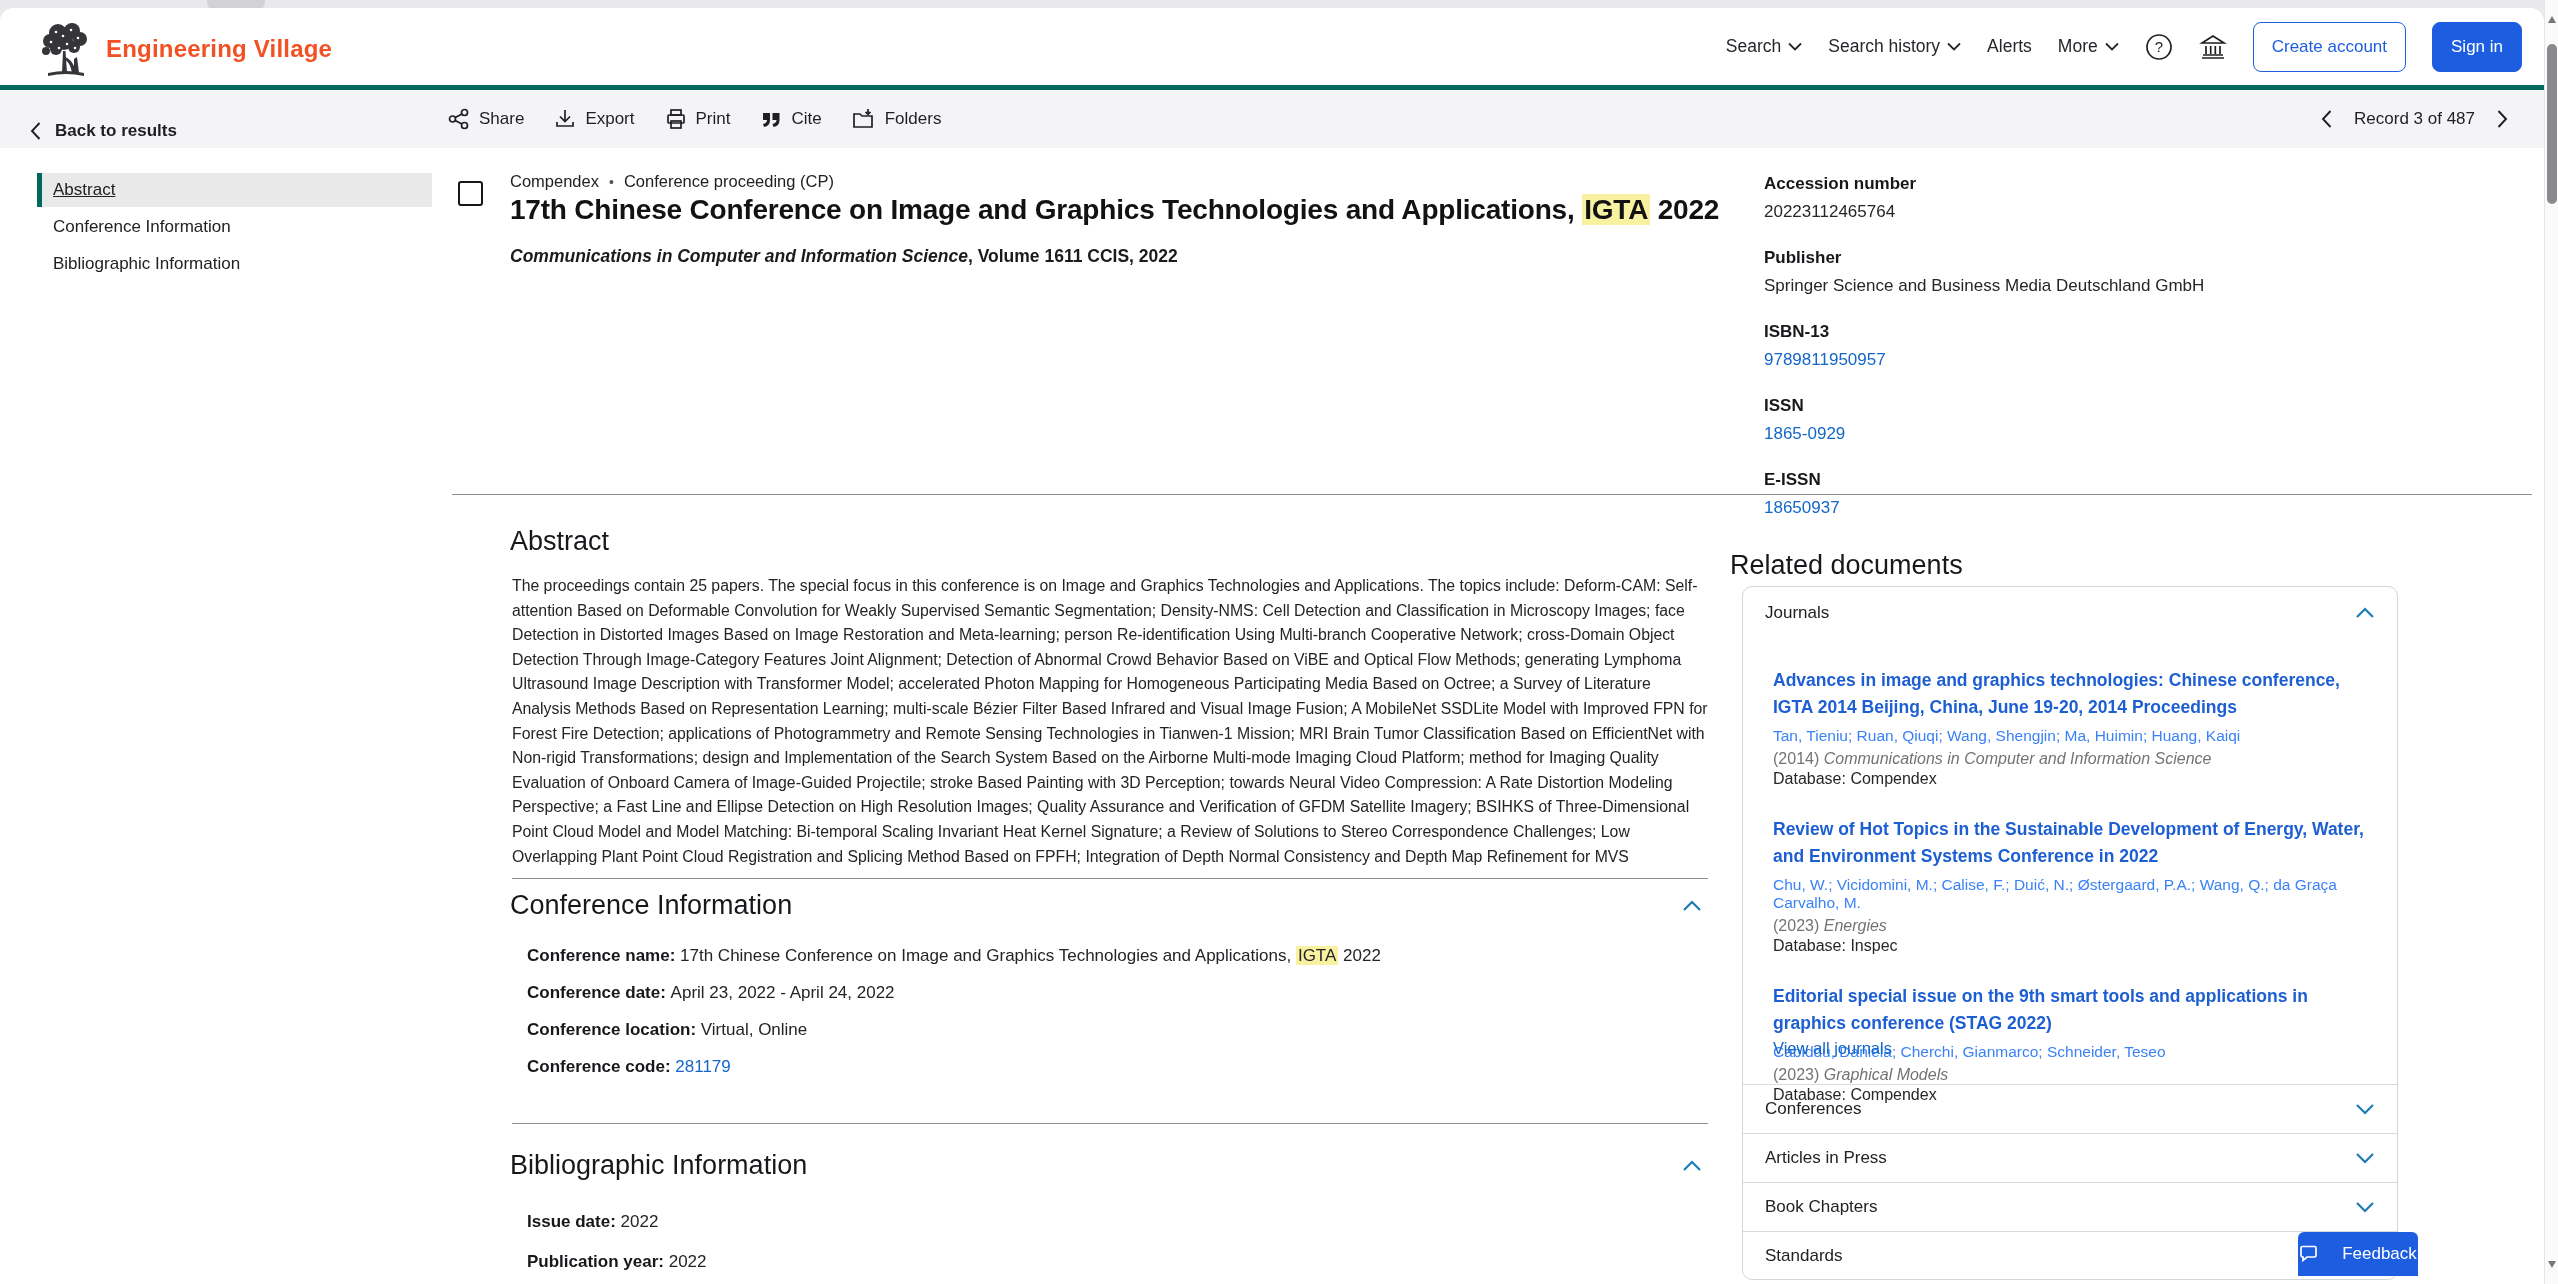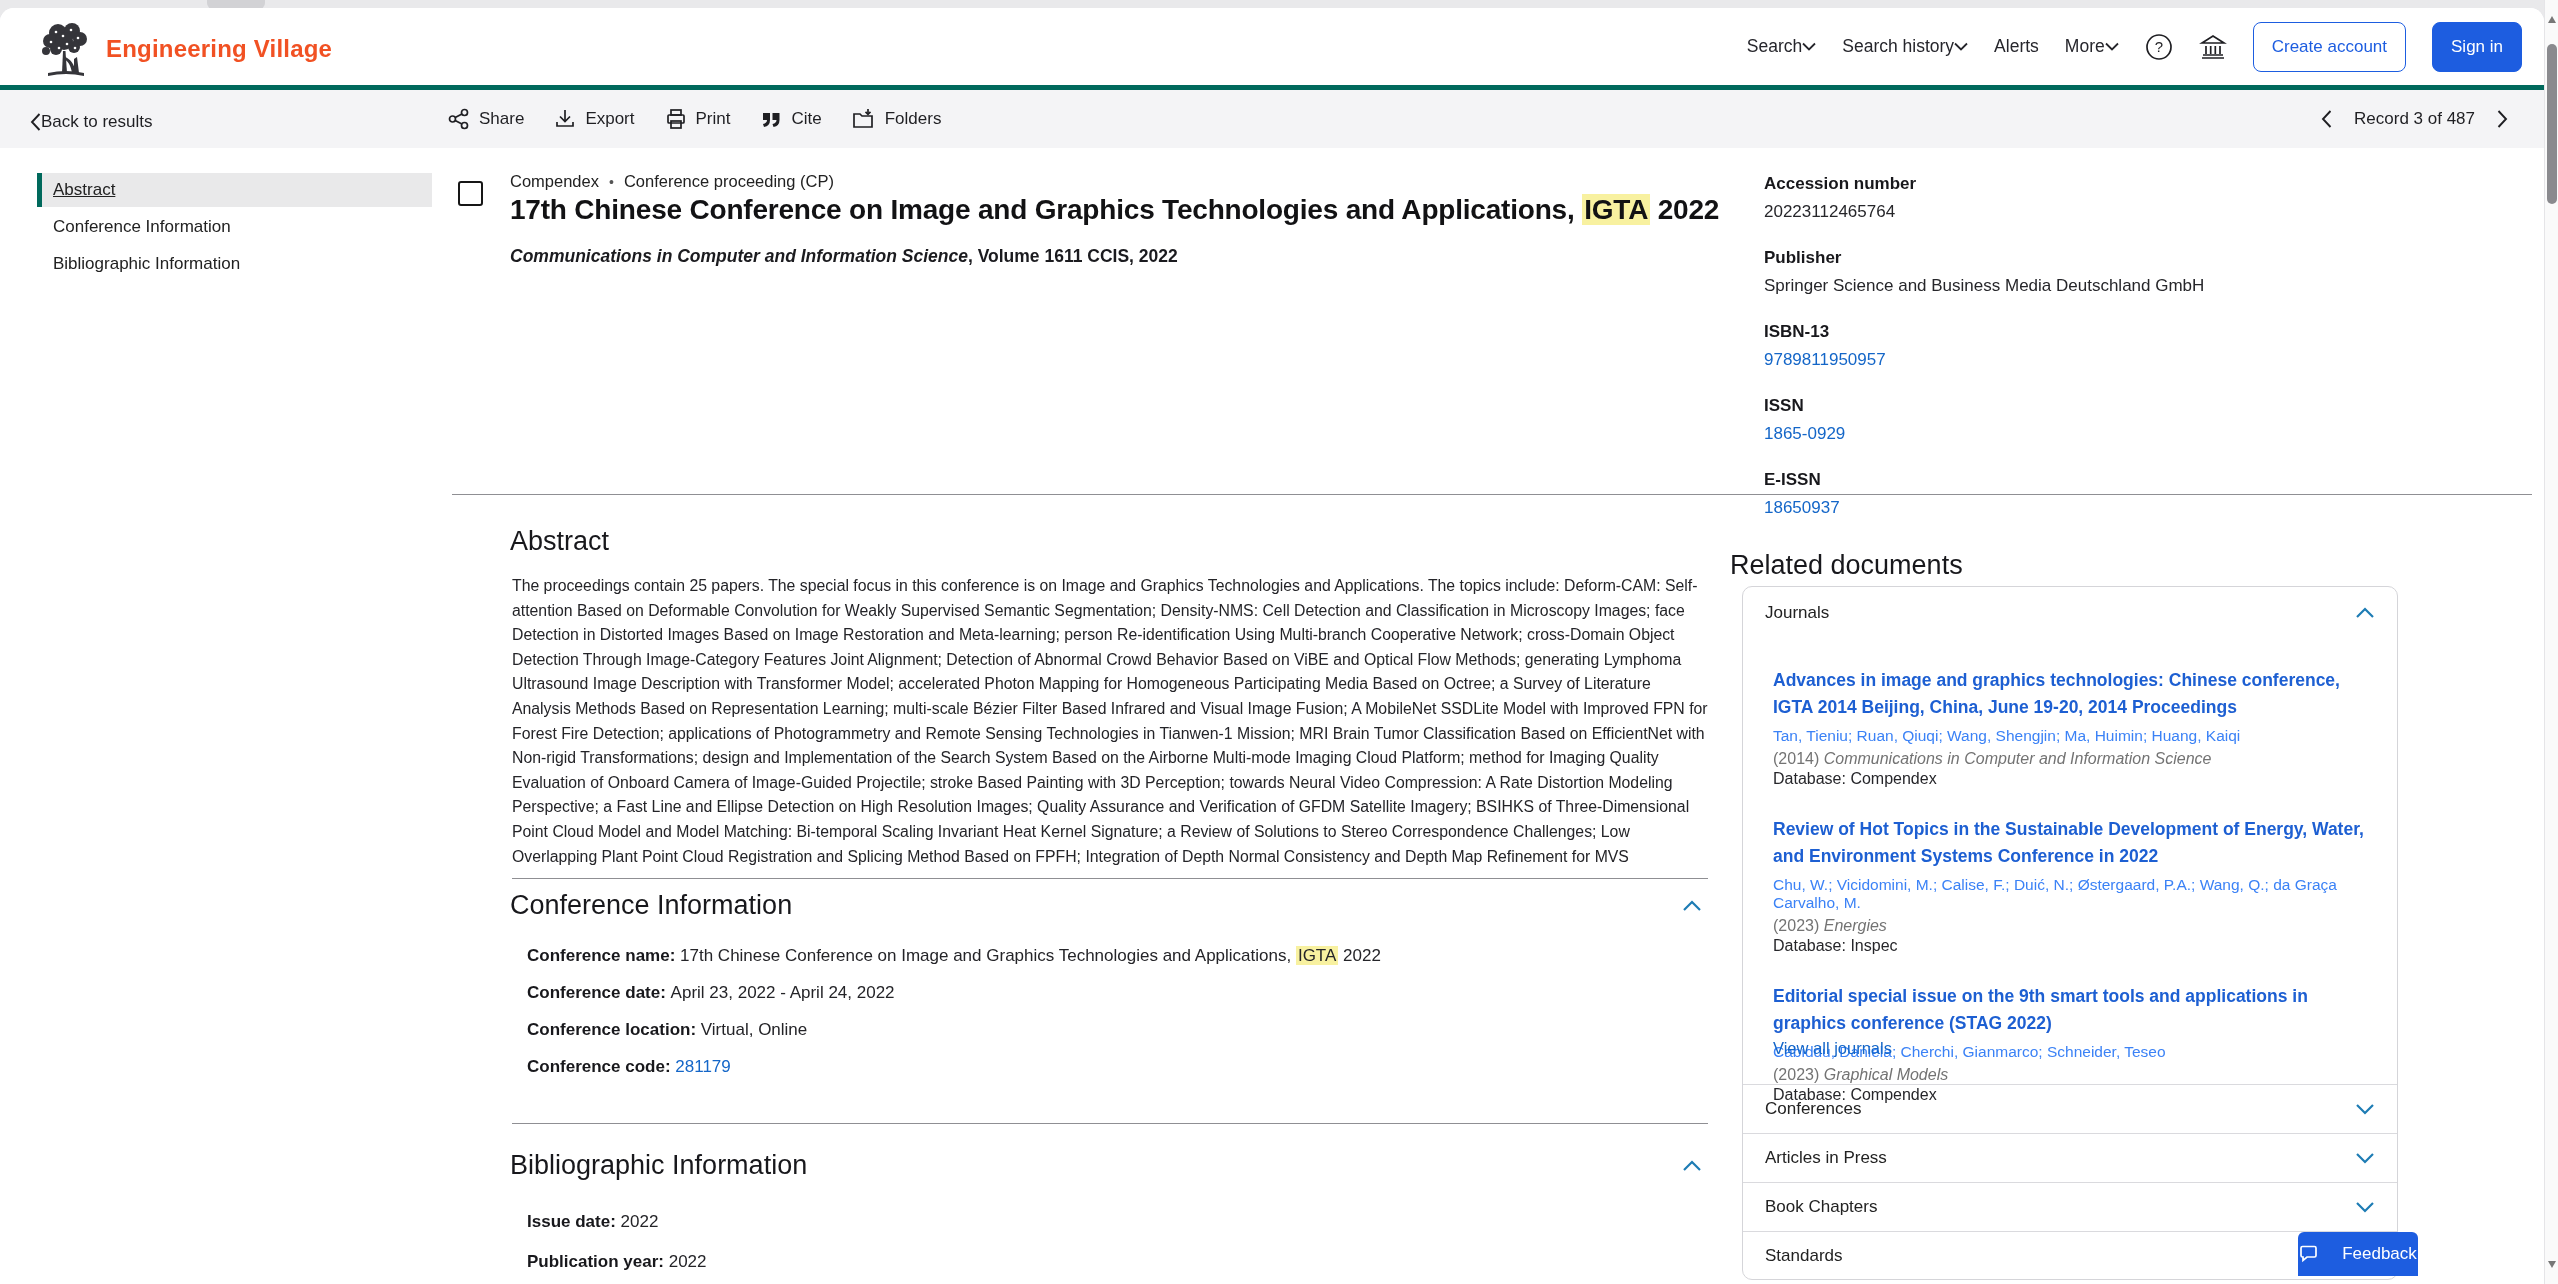--- a/index.html
+++ b/index.html
@@ -6,29 +6,29 @@
   html,body { width:2558px; height:1284px; overflow:hidden; background:#e9e9eb;
               font-family:"Liberation Sans","DejaVu Sans",sans-serif; color:#1f1f23; }
   .tab-artifact { position:absolute; left:207px; top:0; width:58px; height:9px; background:#d2d2d5; border-radius:0 0 6px 6px; }
   .sheet { position:absolute; left:0; top:8px; width:2544px; height:1276px; background:#fff; border-radius:14px 14px 0 0; overflow:hidden; }
 
   
   .header { position:absolute; left:0; top:0; width:100%; height:82px; background:#fff; border-bottom:5px solid #00695c; }
   .logo { position:absolute; left:36px; top:11px; width:60px; height:60px; }
   .brand { position:absolute; left:106px; top:27px; font-size:24px; font-weight:700; color:#f15123; letter-spacing:.2px; }
   .hdr-right { position:absolute; right:22px; top:0; height:77px; display:flex; align-items:center; gap:26px; }
-  .nav-item { display:flex; align-items:center; font-size:17.5px; color:#26262c; cursor:pointer; }
+  .nav-item { display:flex; align-items:center; gap:7px; font-size:17.5px; color:#26262c; cursor:pointer; }
   .icon-btn { display:flex; align-items:center; justify-content:center; }
   .btn { display:flex; align-items:center; justify-content:center; height:50px; border-radius:8px; font-size:17px; padding:0 18px; cursor:pointer; }
   .btn-outline { border:1.5px solid #1d5de0; color:#1d5de0; background:#fff; }
   .btn-solid { background:#1d5de0; color:#fff; border:1.5px solid #1d5de0; }
 
   
   .toolbar { position:absolute; left:0; top:82px; width:100%; height:58px; background:#f4f4f6; }
-  .back { position:absolute; left:30px; top:3px; height:58px; display:flex; align-items:center; font-size:17px; cursor:pointer; }
+  .back { position:absolute; left:30px; top:12px; height:58px; display:flex; align-items:center; gap:14px; font-size:17px; cursor:pointer;font-weight:bold; }
   .actions { position:absolute; left:448px; top:0; height:58px; display:flex; align-items:center; gap:30px; }
   .action { display:flex; align-items:center; gap:9px; font-size:17px; cursor:pointer; }
   .recnav { position:absolute; right:36px; top:0; height:58px; display:flex; align-items:center; gap:22px; font-size:17px; }
 
   
   .content { position:absolute; left:0; top:140px; width:100%; height:1136px; background:#fff; }
 
   .sidebar { position:absolute; left:37px; top:25px; width:395px; }
   .side-item { height:34px; margin-bottom:3px; display:flex; align-items:center; padding-left:11px; font-size:17px; border-left:5px solid transparent; cursor:pointer; color:#222; }
   .side-item.active { background:#e9e9ea; border-left:5px solid #00695c; text-decoration:underline; }

